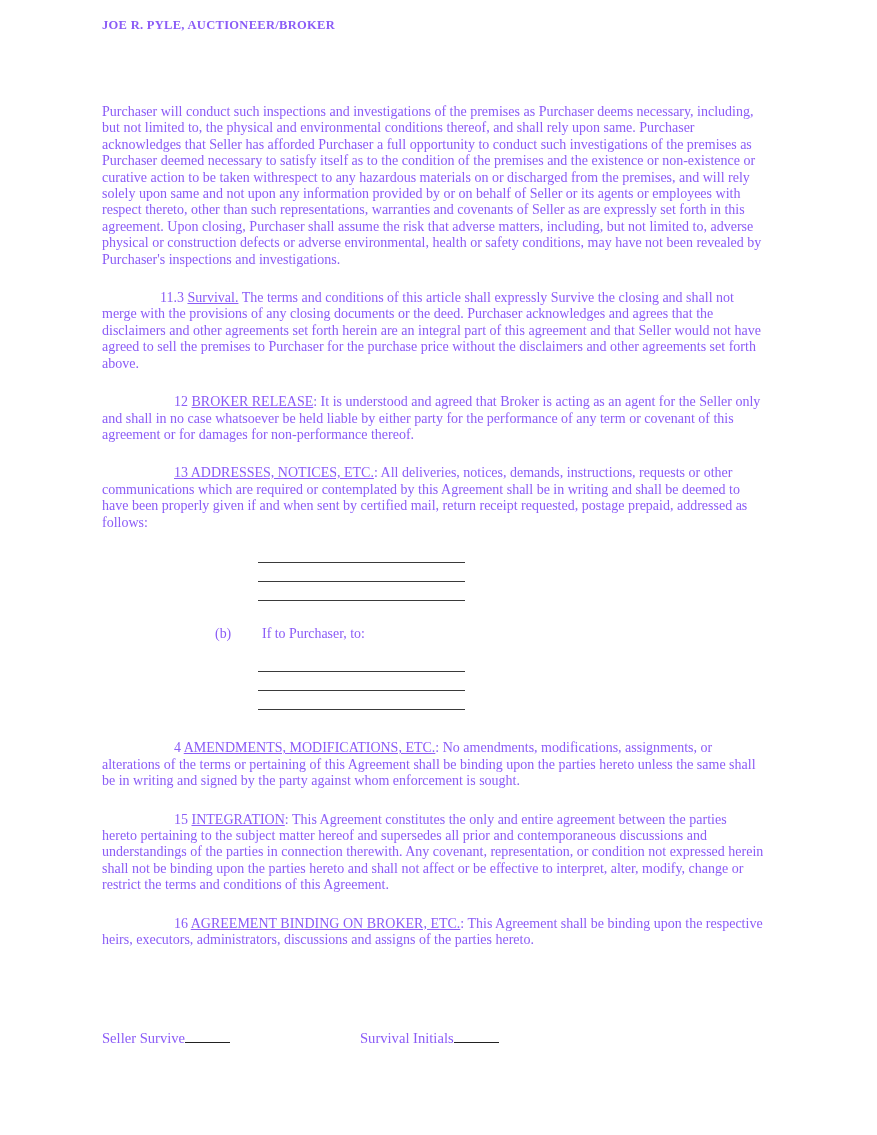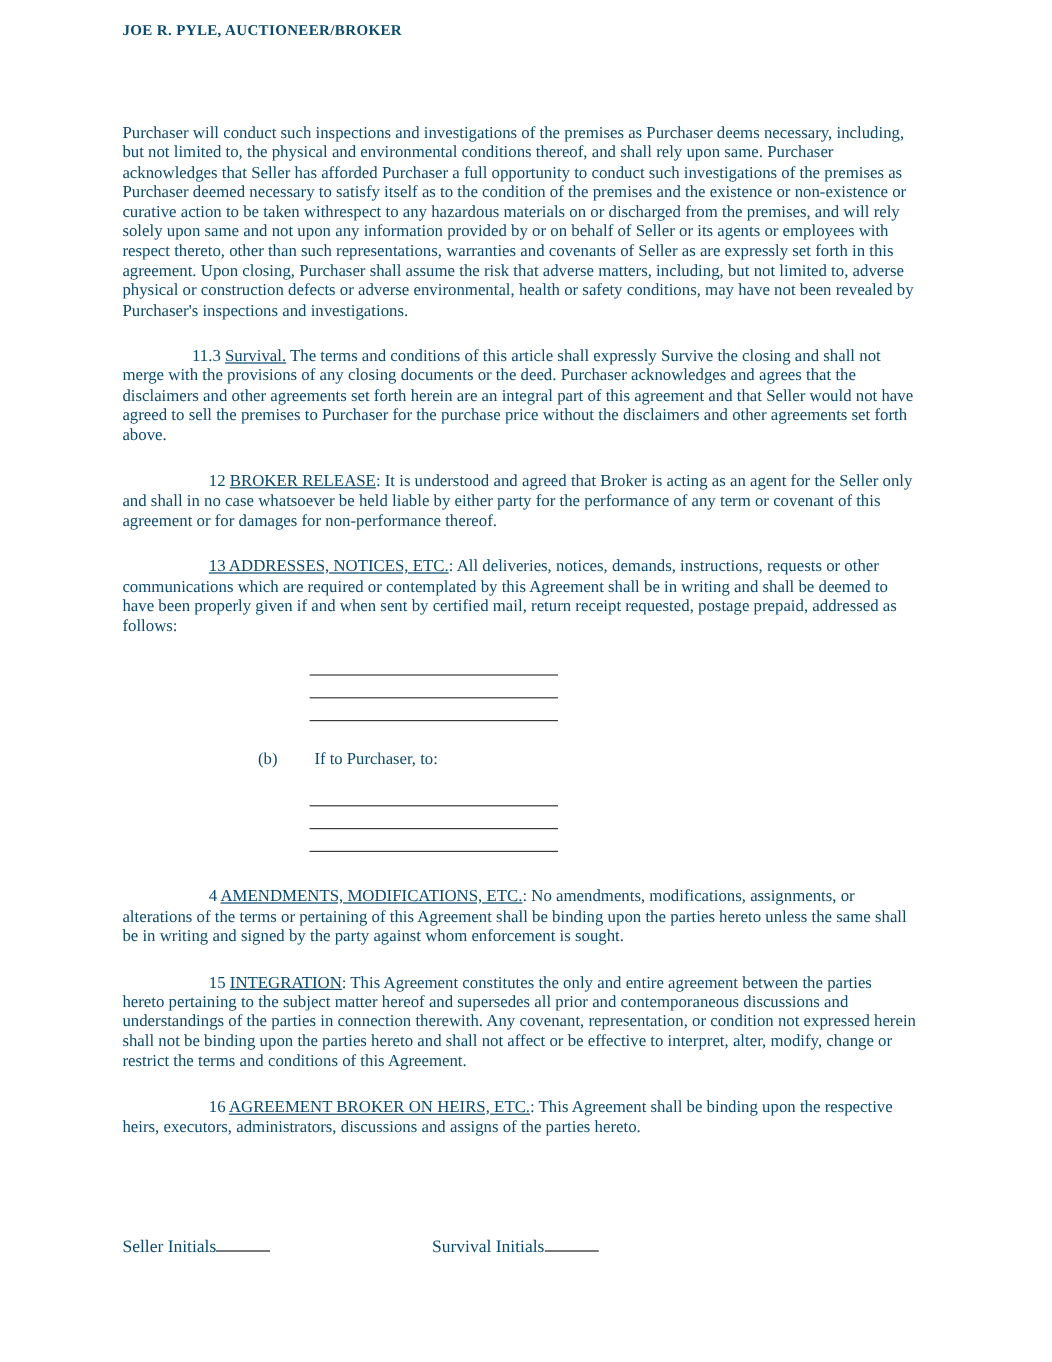--- a/index.html
+++ b/index.html
@@ -1,20 +1,20 @@
 <!DOCTYPE html>
 <html><head>
 <meta charset="utf-8">
 <style>
   html, body { margin:0; padding:0; background:#ffffff; }
   .page {
     position:relative;
     width:877px; height:1135px;
     background:#ffffff;
-    color:#0c4a6e;
+    color:#8b5cf6;
     font-family:"Liberation Serif","DejaVu Serif",serif;
     overflow:hidden;
     box-sizing:border-box;
   }
   .content { padding:18px 112px 0 102px; }
   .doc-header {
     font-weight:bold;
     font-size:12.5px;
     letter-spacing:0.3px;
     margin:0 0 71px 0;
@@ -85,23 +85,23 @@
       <div class="fill-line"></div>
       <div class="fill-line"></div>
     </div>
 
     <div class="addr-spacer"></div>
 
     <p class="body sect"><span>4 </span><span class="u">AMENDMENTS, MODIFICATIONS, ETC.</span><span>: No amendments, modifications, assignments, or alterations of the terms or pertaining of this Agreement shall be binding upon the parties hereto unless the same shall be in writing and signed by the party against whom enforcement is sought.</span></p>
 
     <p class="body sect"><span>15 </span><span class="u">INTEGRATION</span><span>: This Agreement constitutes the only and entire agreement between the parties hereto pertaining to the subject matter hereof and supersedes all prior and contemporaneous discussions and understandings of the parties in connection therewith. Any covenant, representation, or condition not expressed herein shall not be binding upon the parties hereto and shall not affect or be effective to interpret, alter, modify, change or restrict the terms and conditions of this Agreement.</span></p>
 
-    <p class="body sect"><span>16 </span><span class="u">AGREEMENT BROKER ON HEIRS, ETC.</span><span>: This Agreement shall be binding upon the respective heirs, executors, administrators, discussions and assigns of the parties hereto.</span></p>
+    <p class="body sect"><span>16 </span><span class="u">AGREEMENT BINDING ON BROKER, ETC.</span><span>: This Agreement shall be binding upon the respective heirs, executors, administrators, discussions and assigns of the parties hereto.</span></p>
 
   </div>
 
   <div class="initials-footer">
-    <span>Seller Initials</span><span class="init-line"></span>
+    <span>Seller Survive</span><span class="init-line"></span>
     <span class="purchaser-group">
       <span>Survival Initials</span><span class="init-line"></span>
     </span>
   </div>
 </div>
 
 </body></html>

